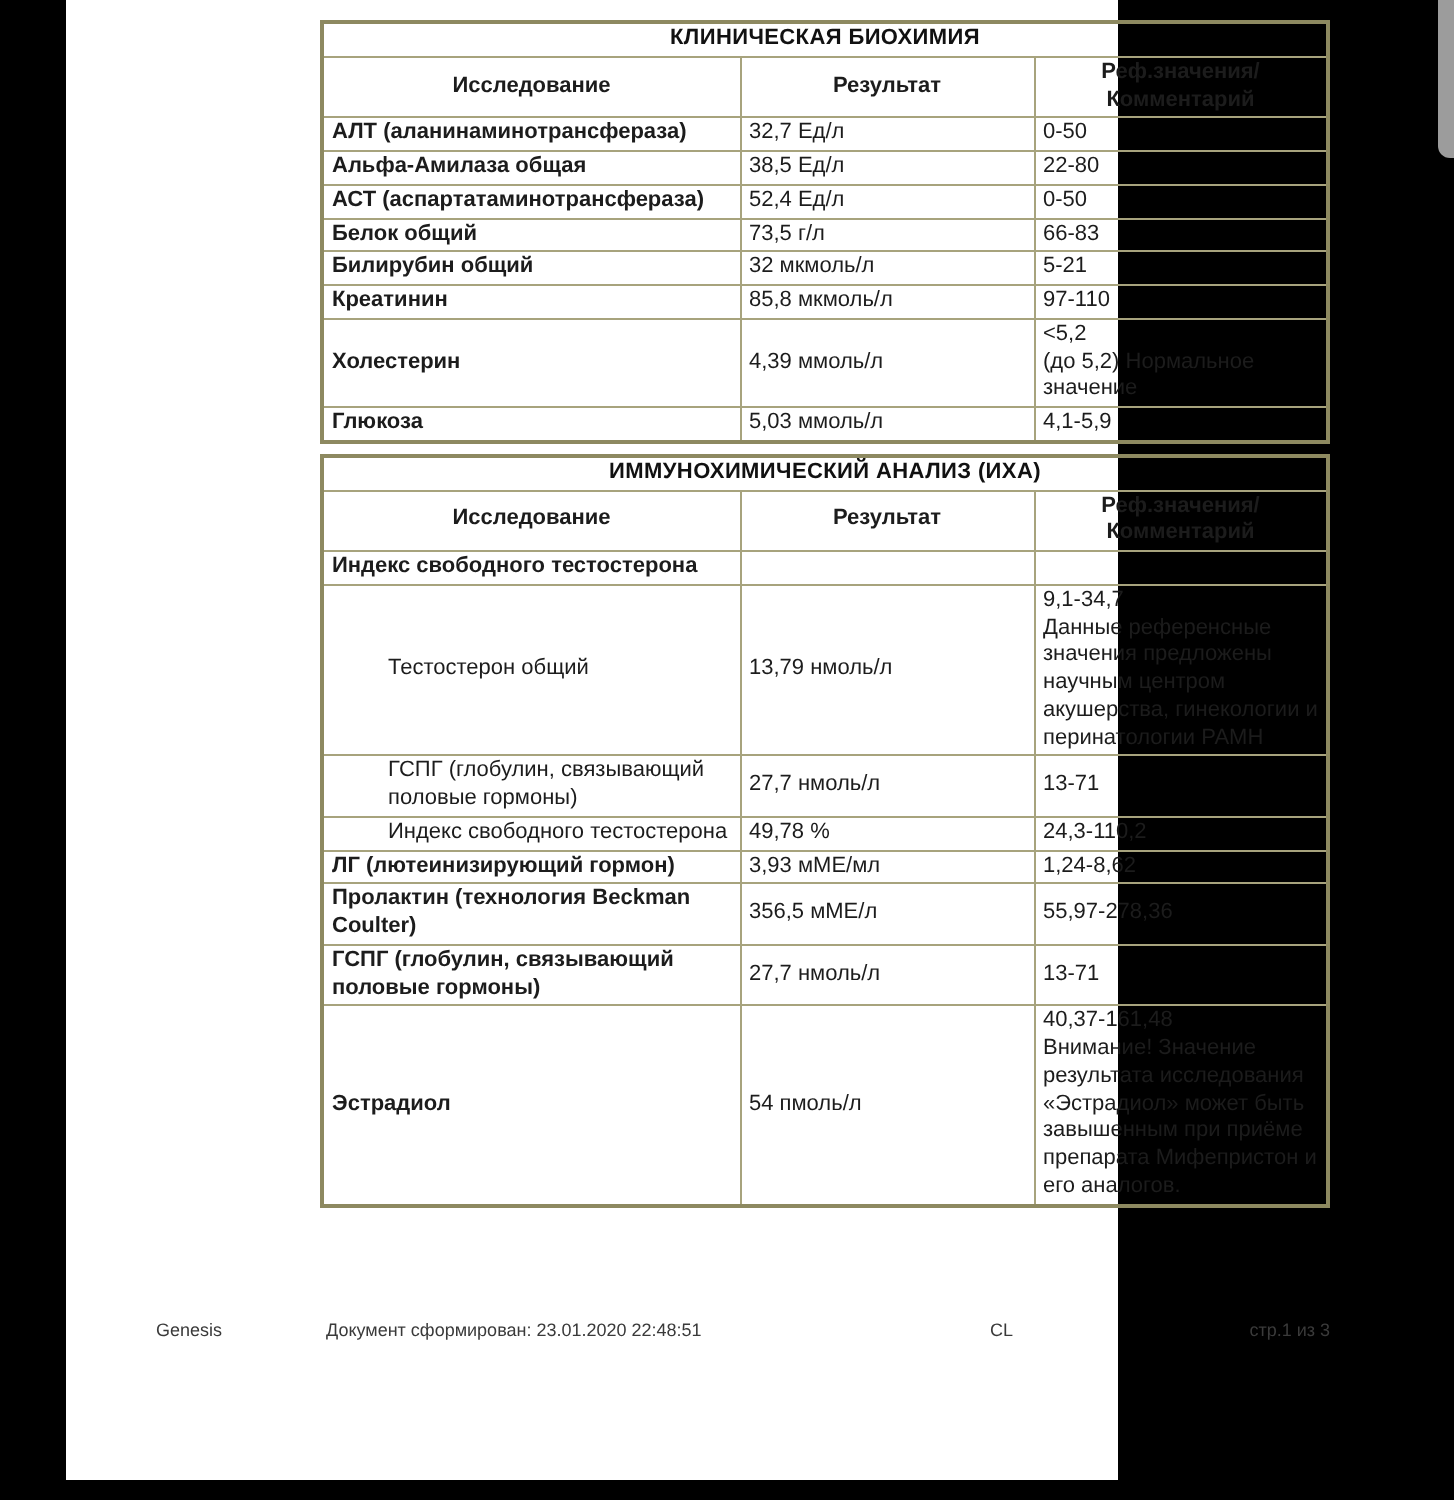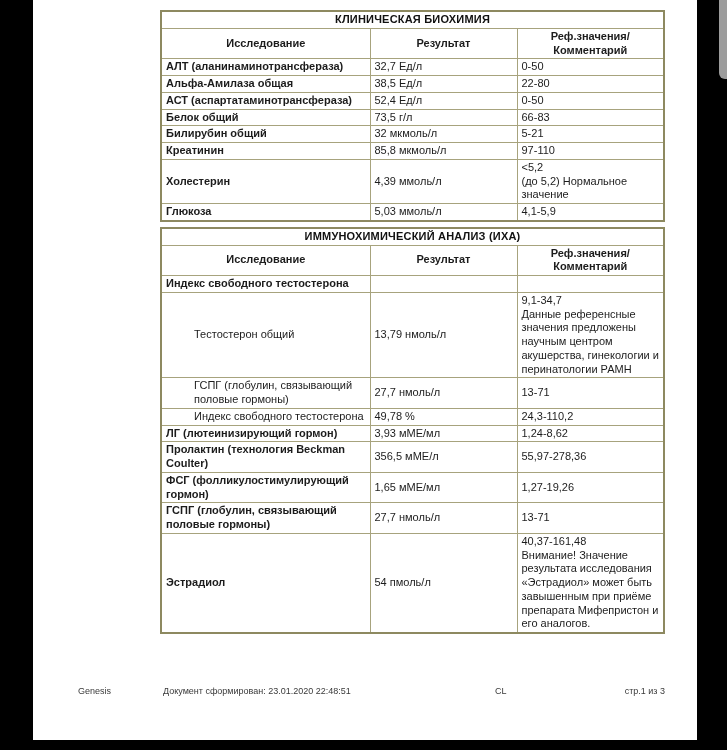--- a/index.html
+++ b/index.html
@@ -3,21 +3,21 @@
 <meta charset="utf-8">
 <style>
   html,body{margin:0;padding:0;}
   body{
     width:727px;height:750px;position:relative;
     background:#000;overflow:hidden;
     font-family:"Liberation Sans","DejaVu Sans",sans-serif;
     color:#1c1c1c;
   }
   .page{
-    position:absolute;left:33px;top:0;width:664px;height:740px;
+    position:absolute;left:33px;top:0;width:526px;height:740px;
     background:#ffffff;
   }
   .scroll-thumb{
     position:absolute;left:719px;top:0;width:8px;height:79px;
     background:#9c9c9c;border-radius:0 0 0 6px;
   }
   table.t{
     border-collapse:collapse;
     width:503px;margin-left:127px;
     border:2px solid #8d8960;
@@ -37,21 +37,21 @@
   .title-cell{
     font-weight:bold;font-size:13.5px;text-align:center;
     padding:2px 2px;letter-spacing:.2px;color:#111;
   }
   th{font-weight:bold;text-align:center;}
   th.ref-h{white-space:pre-line;}
   td.name{font-weight:bold;}
   td.name.sub{font-weight:normal;padding-left:32px;}
   td.ref{white-space:pre-line;}
   .footer{
-    position:absolute;left:0;top:686px;width:664px;height:14px;
+    position:absolute;left:0;top:660px;width:664px;height:14px;
     font-size:9px;color:#3a3a3a;
   }
   .footer span{position:absolute;white-space:nowrap;}
   .f-brand{left:45px;}
   .f-generated{left:130px;}
   .f-code{left:462px;}
   .f-page{right:32px;}
 </style>
 </head>
 <body>
@@ -159,25 +159,20 @@
       <td class="name">ЛГ (лютеинизирующий гормон)</td>
       <td class="result">3,93 мМЕ/мл</td>
       <td class="ref">1,24-8,62</td>
     </tr>
     <tr>
       <td class="name">Пролактин (технология Beckman Coulter)</td>
       <td class="result">356,5 мМЕ/л</td>
       <td class="ref">55,97-278,36</td>
     </tr>
     <tr>
-      <td class="name">ФСГ (фолликулостимулирующий гормон)</td>
-      <td class="result">1,65 мМЕ/мл</td>
-      <td class="ref">1,27-19,26</td>
-    </tr>
-    <tr>
       <td class="name">ГСПГ (глобулин, связывающий половые гормоны)</td>
       <td class="result">27,7 нмоль/л</td>
       <td class="ref">13-71</td>
     </tr>
     <tr>
       <td class="name">Эстрадиол</td>
       <td class="result">54 пмоль/л</td>
       <td class="ref">40,37-161,48
 Внимание! Значение результата исследования «Эстрадиол» может быть завышенным при приёме препарата Мифепристон и его аналогов.</td>
     </tr>

